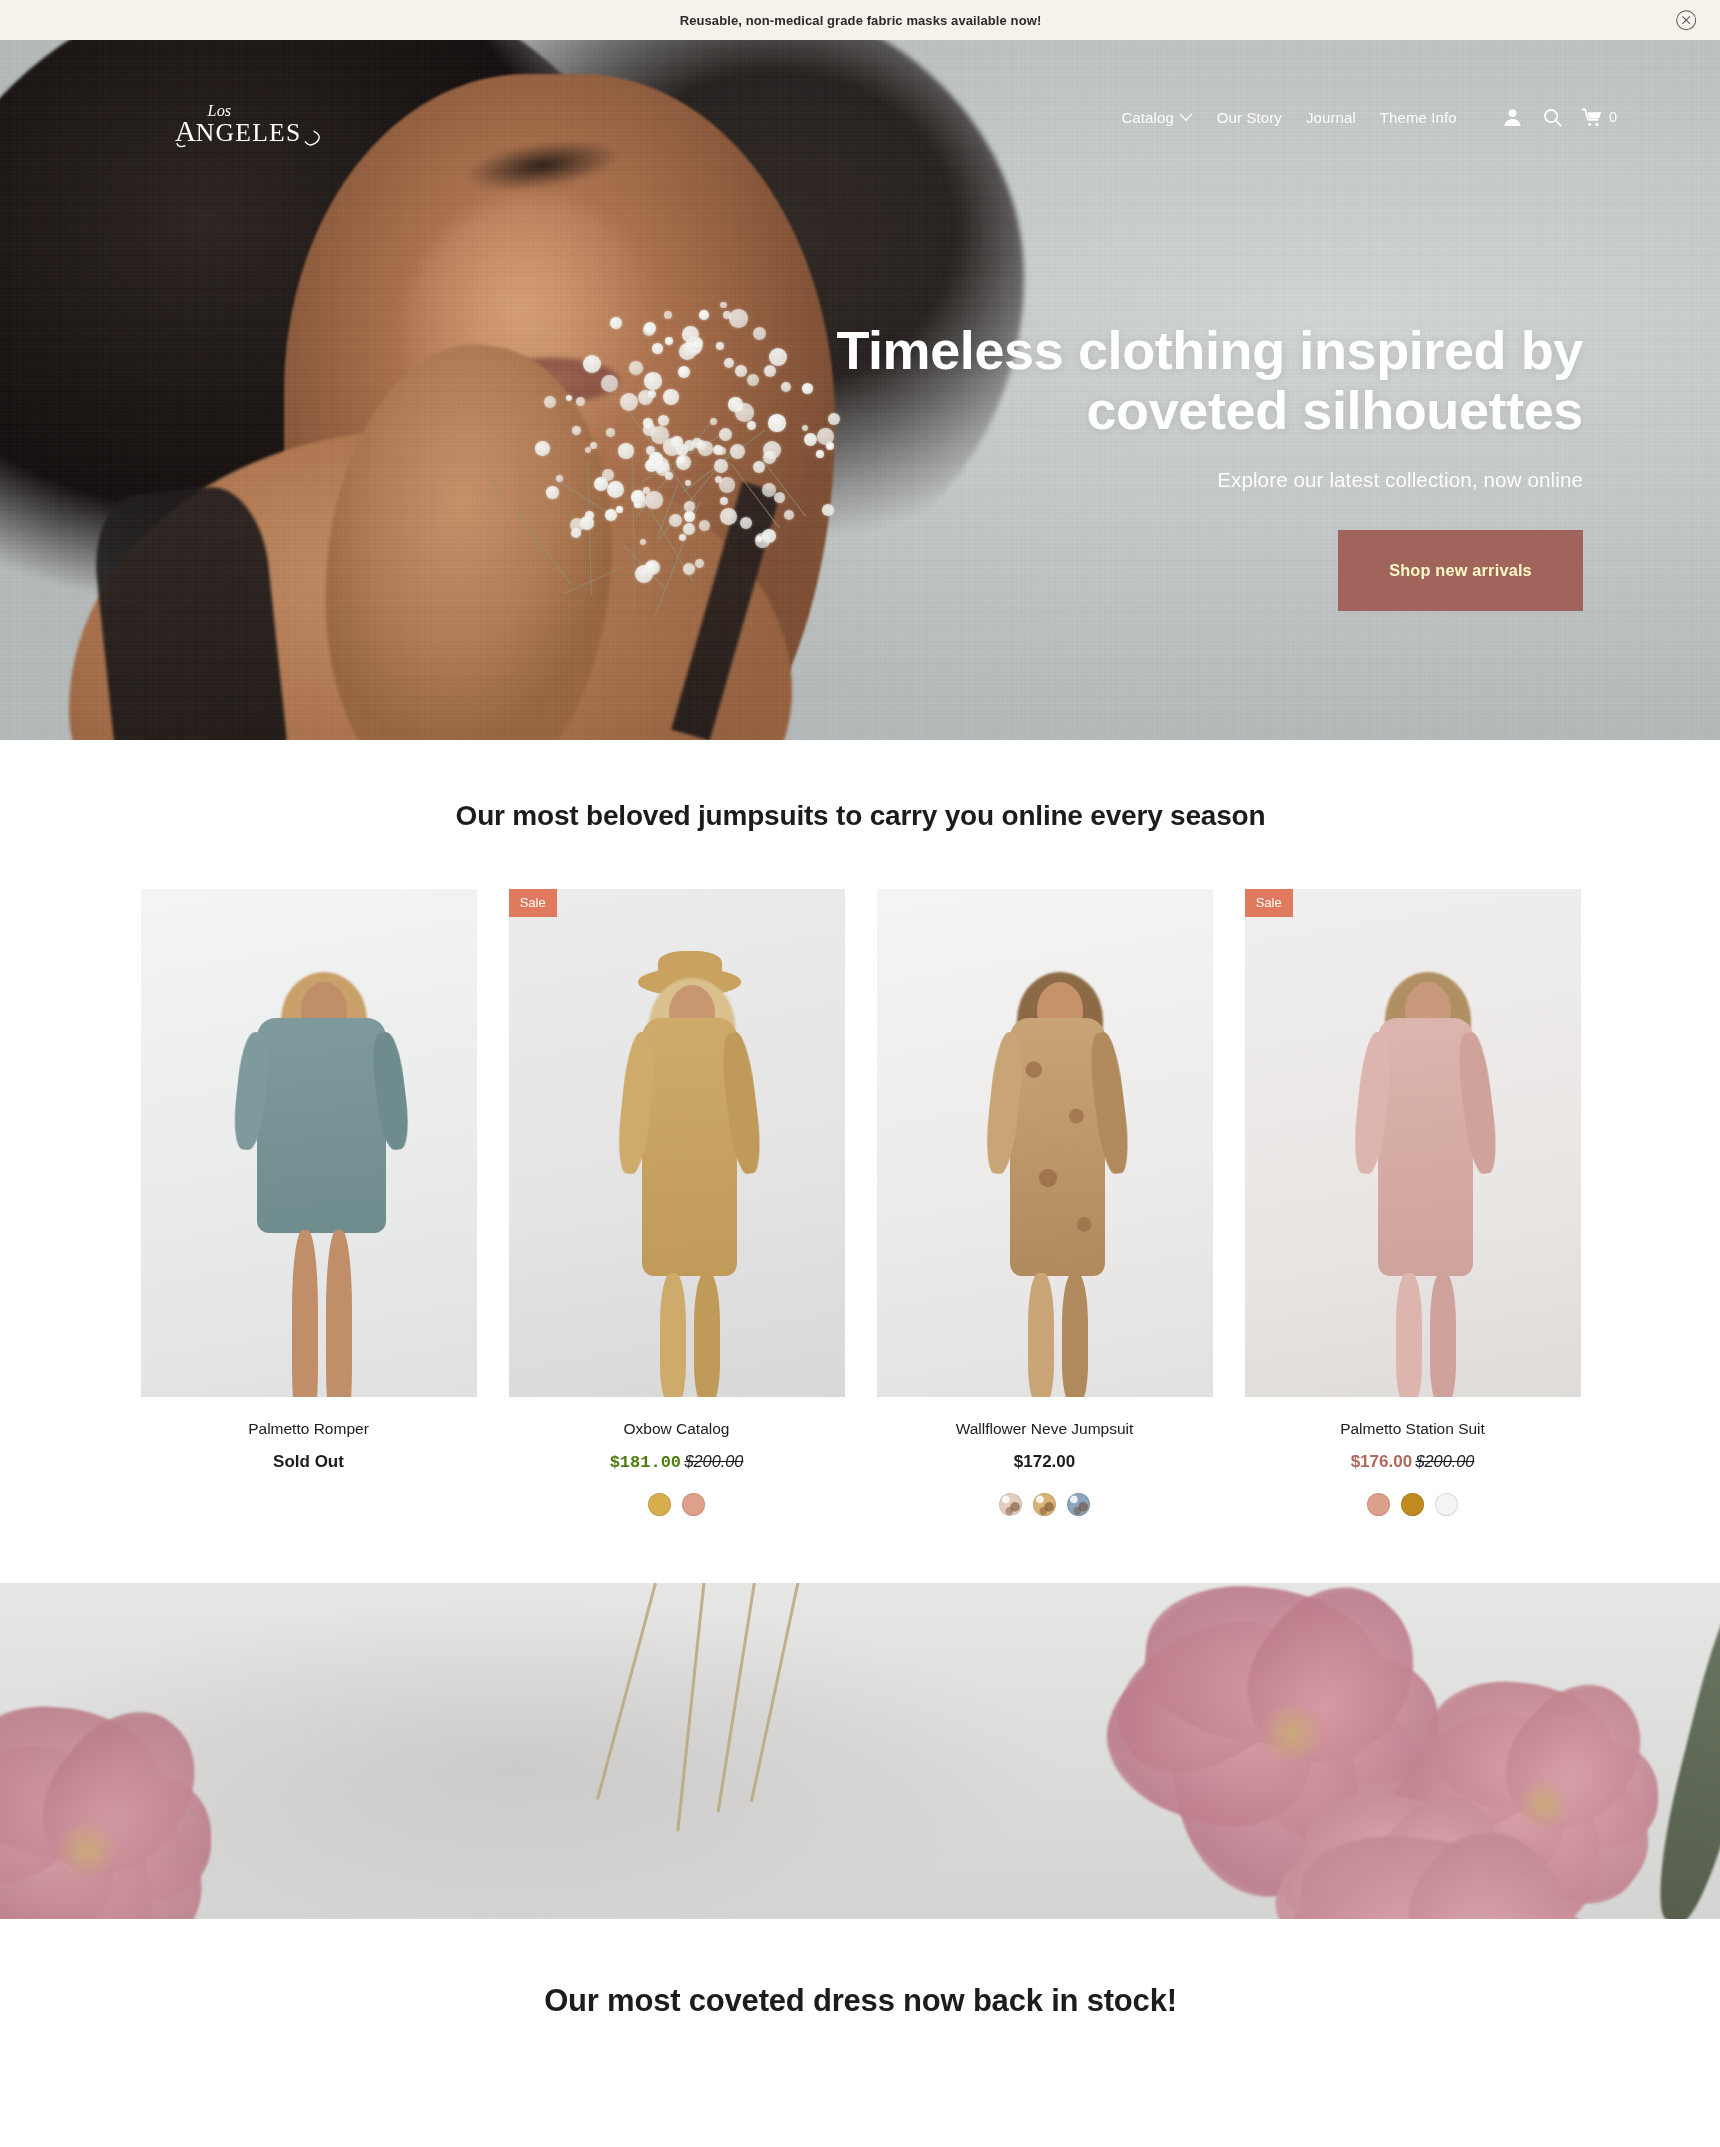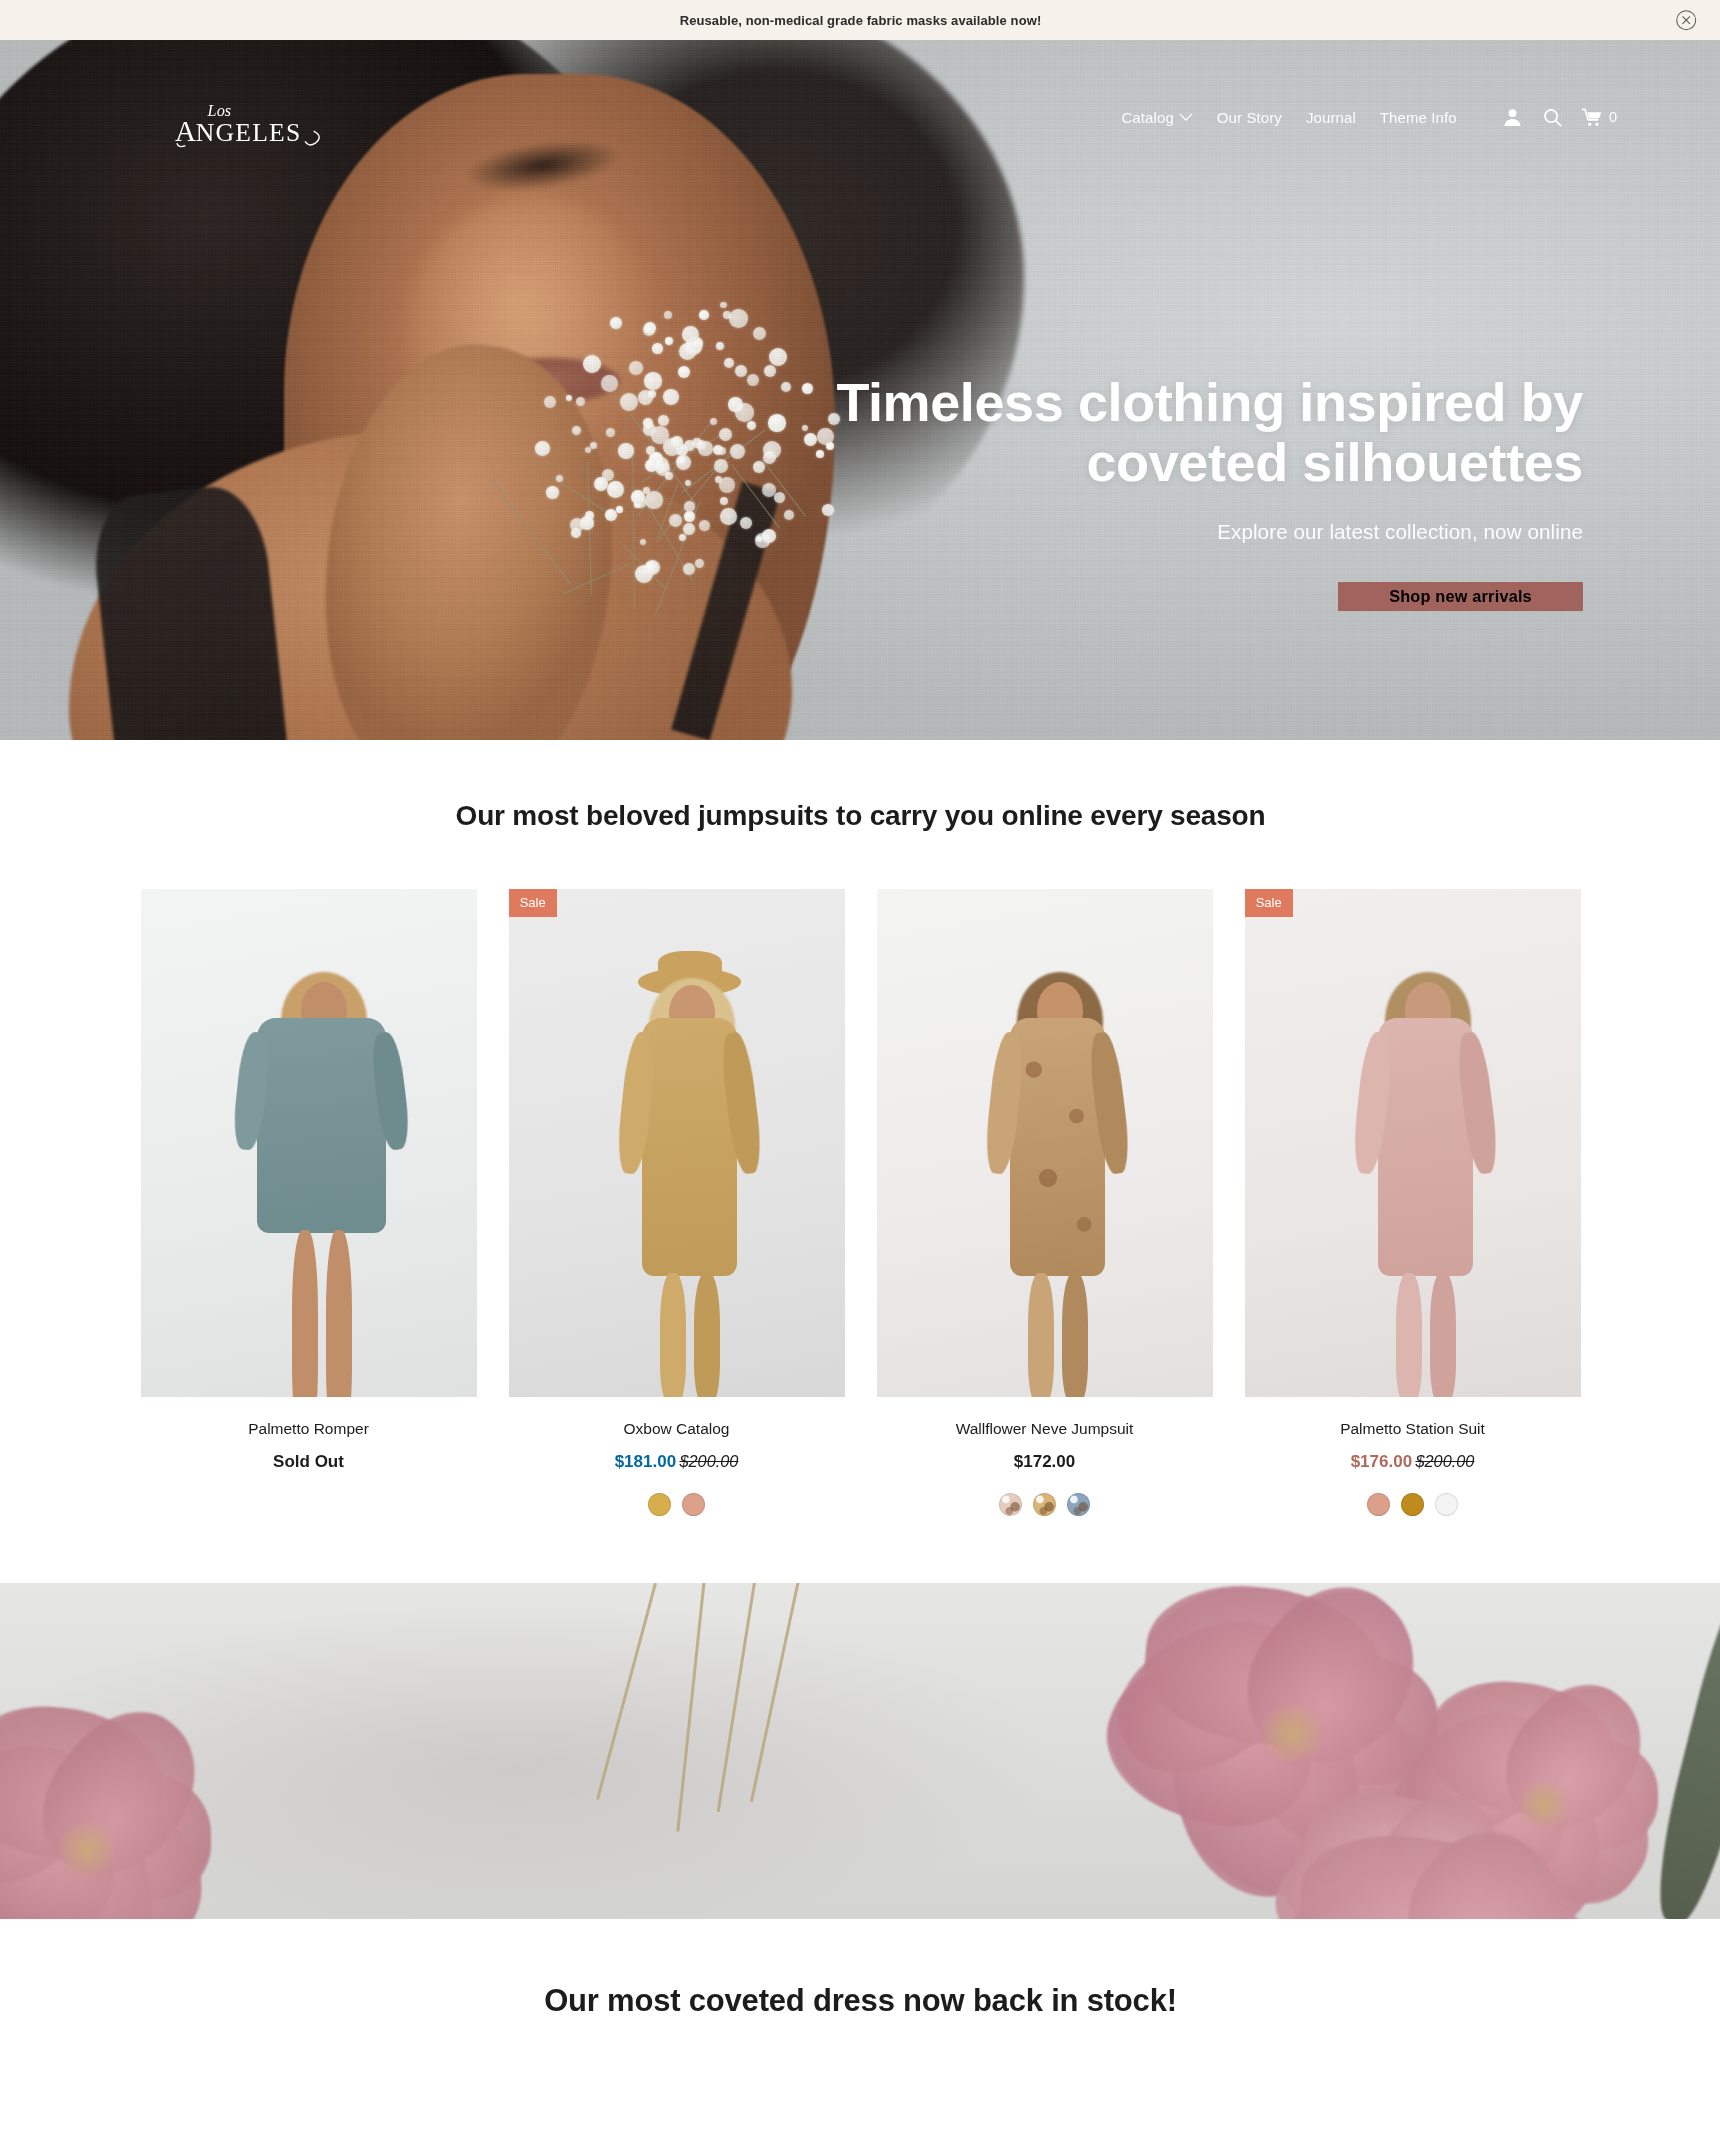--- a/index.html
+++ b/index.html
@@ -217,24 +217,24 @@
     margin-top:27.5px;
     font-size:20.6px;
     color:#fdfdfd;
     font-weight:400;
     letter-spacing:0.1px;
   }
   .hero-btn {
     display:inline-block;
     margin-top:38px;
     background:#a0645c;
-    color:#000000;
+    color:#fef9c3;
     font-size:16.3px;
     font-weight:bold;
-    padding:5px 40px;
+    padding:31px 40px;
     border:none;
     cursor:pointer;
     min-width:245px;
     letter-spacing:0.2px;
   }
 
   
   .products-section { background:#fff; padding:60px 0 67px; }
   .section-title {
     text-align:center;
@@ -612,21 +612,21 @@
       <div class="m-arm" style="left:113px;top:143px;width:29px;height:142px;
             background:#cfab6b;transform:rotate(6deg);filter:blur(0.5px)"></div>
       <div class="m-arm" style="left:218px;top:143px;width:29px;height:142px;
             background:#bf9a58;transform:rotate(-7deg);filter:blur(0.5px)"></div>
       <div class="m-leg" style="left:151px;top:384px;width:26px;height:129px;background:#cfab6b;filter:blur(0.6px)"></div>
       <div class="m-leg" style="left:185px;top:384px;width:26px;height:129px;background:#bf9a58;filter:blur(0.6px)"></div>
 
     </div>
         </div>
         <div class="product-name">Oxbow Catalog</div>
-        <div class="product-price"><span class="price-sale" style="color: #0369a1;">$181.00</span><span class="price-old">$200.00</span></div>
+        <div class="product-price"><span class="price-sale" style="color: #4d7c0f; font-family: Liberation Mono, monospace;">$181.00</span><span class="price-old">$200.00</span></div>
         <div class="swatches">
           <span class="swatch ring" title="#d7ae4c" style="background: rgb(215, 174, 76);"></span>
           <span class="swatch ring" title="#dda089" style="background: rgb(221, 160, 137);"></span>
         </div>
       </div>
       <div class="product-card">
         <div class="product-imgwrap" style="background: linear-gradient(170deg, rgb(244, 244, 243) 0%, rgb(236, 235, 234) 60%, rgb(226, 225, 224) 100%);">
           <div class="ph">
 
       <div class="m-hair" style="left:140px;top:83px;width:86px;height:96px;background:#8d6a46;filter:blur(1.3px)"></div>

